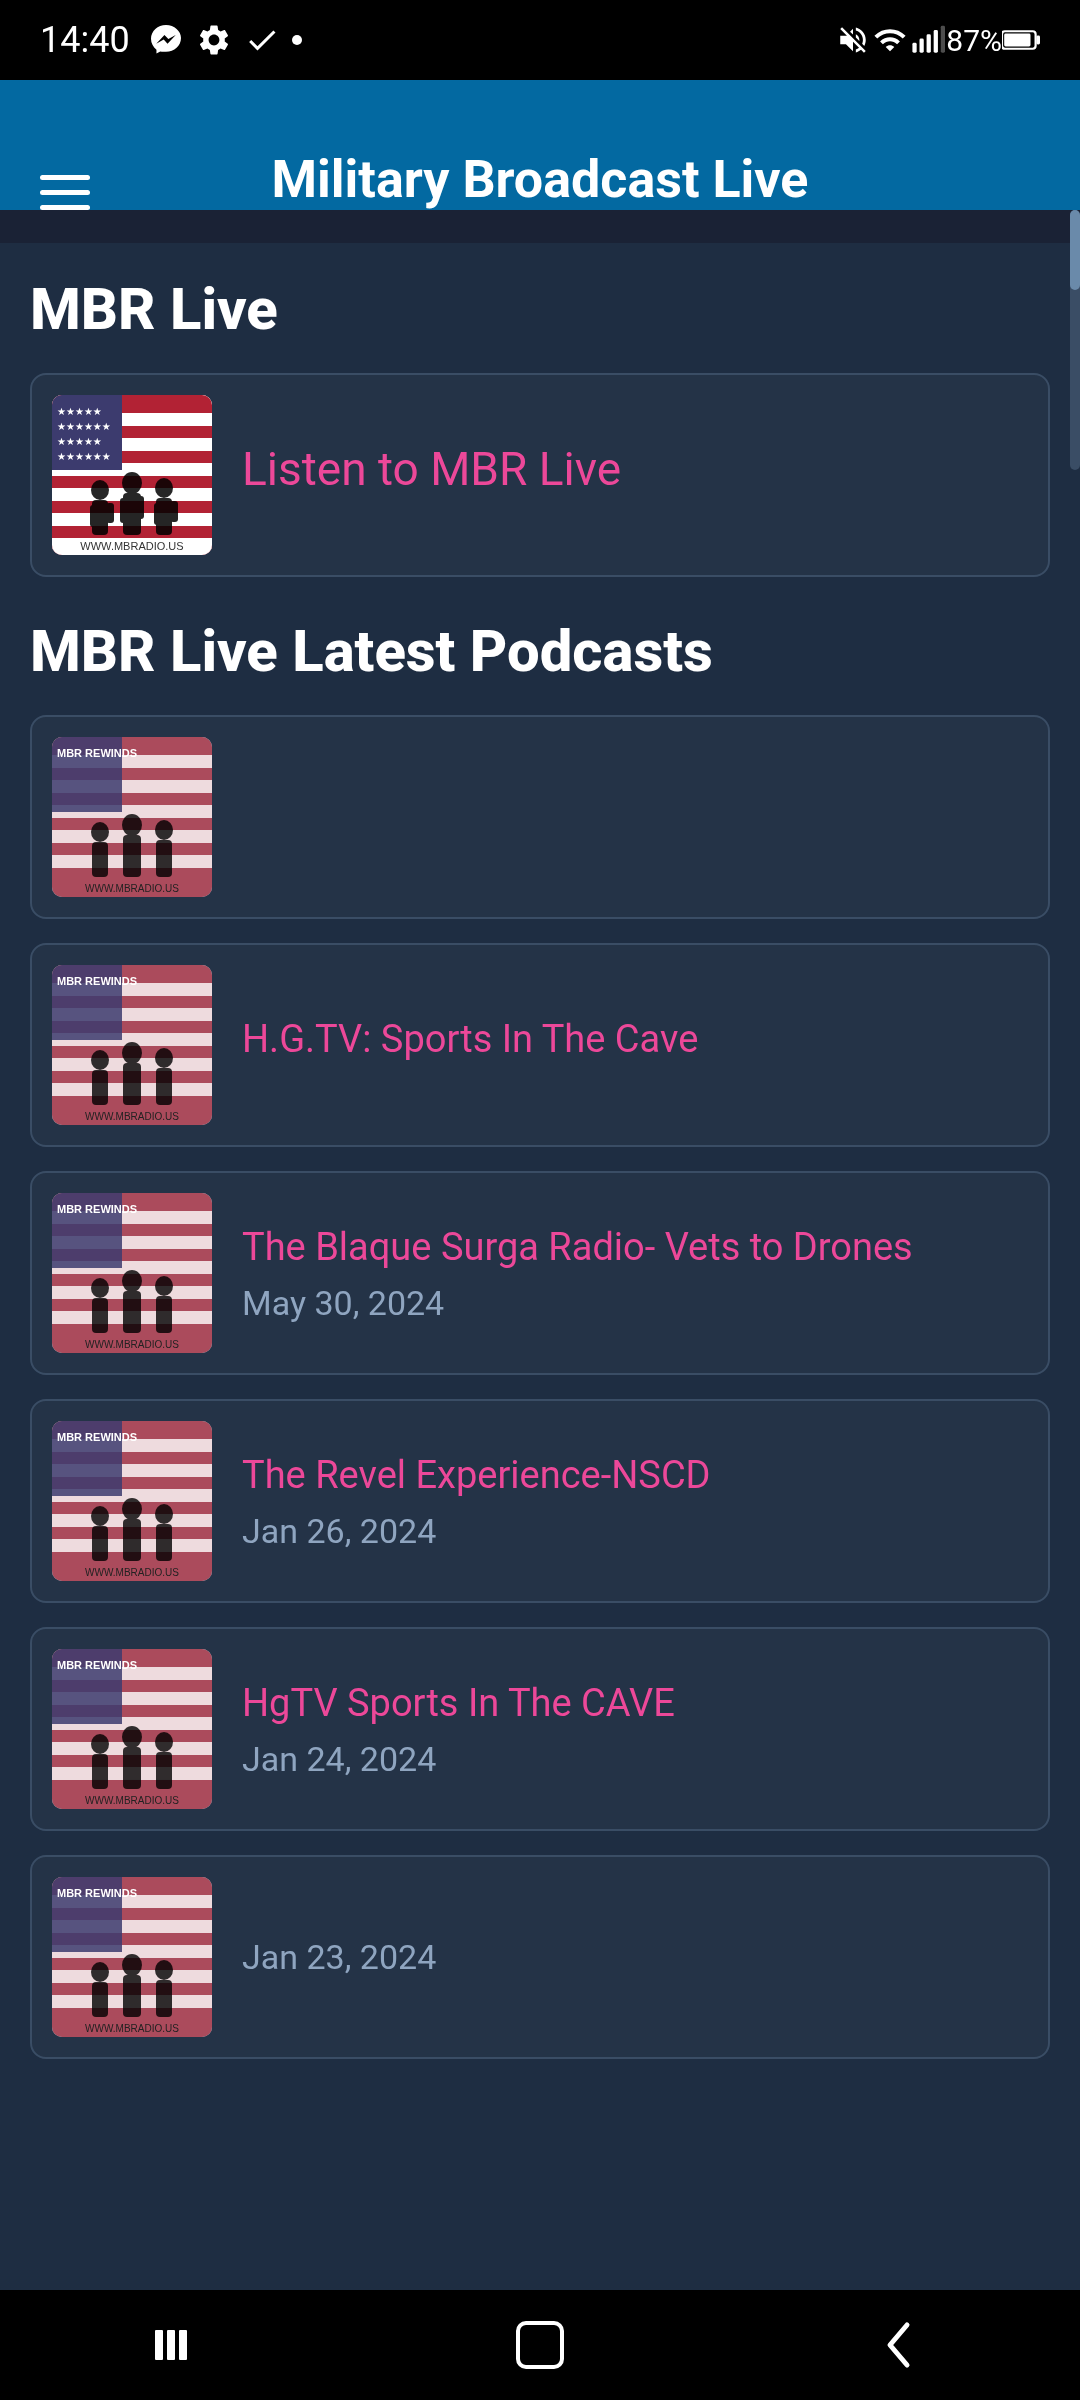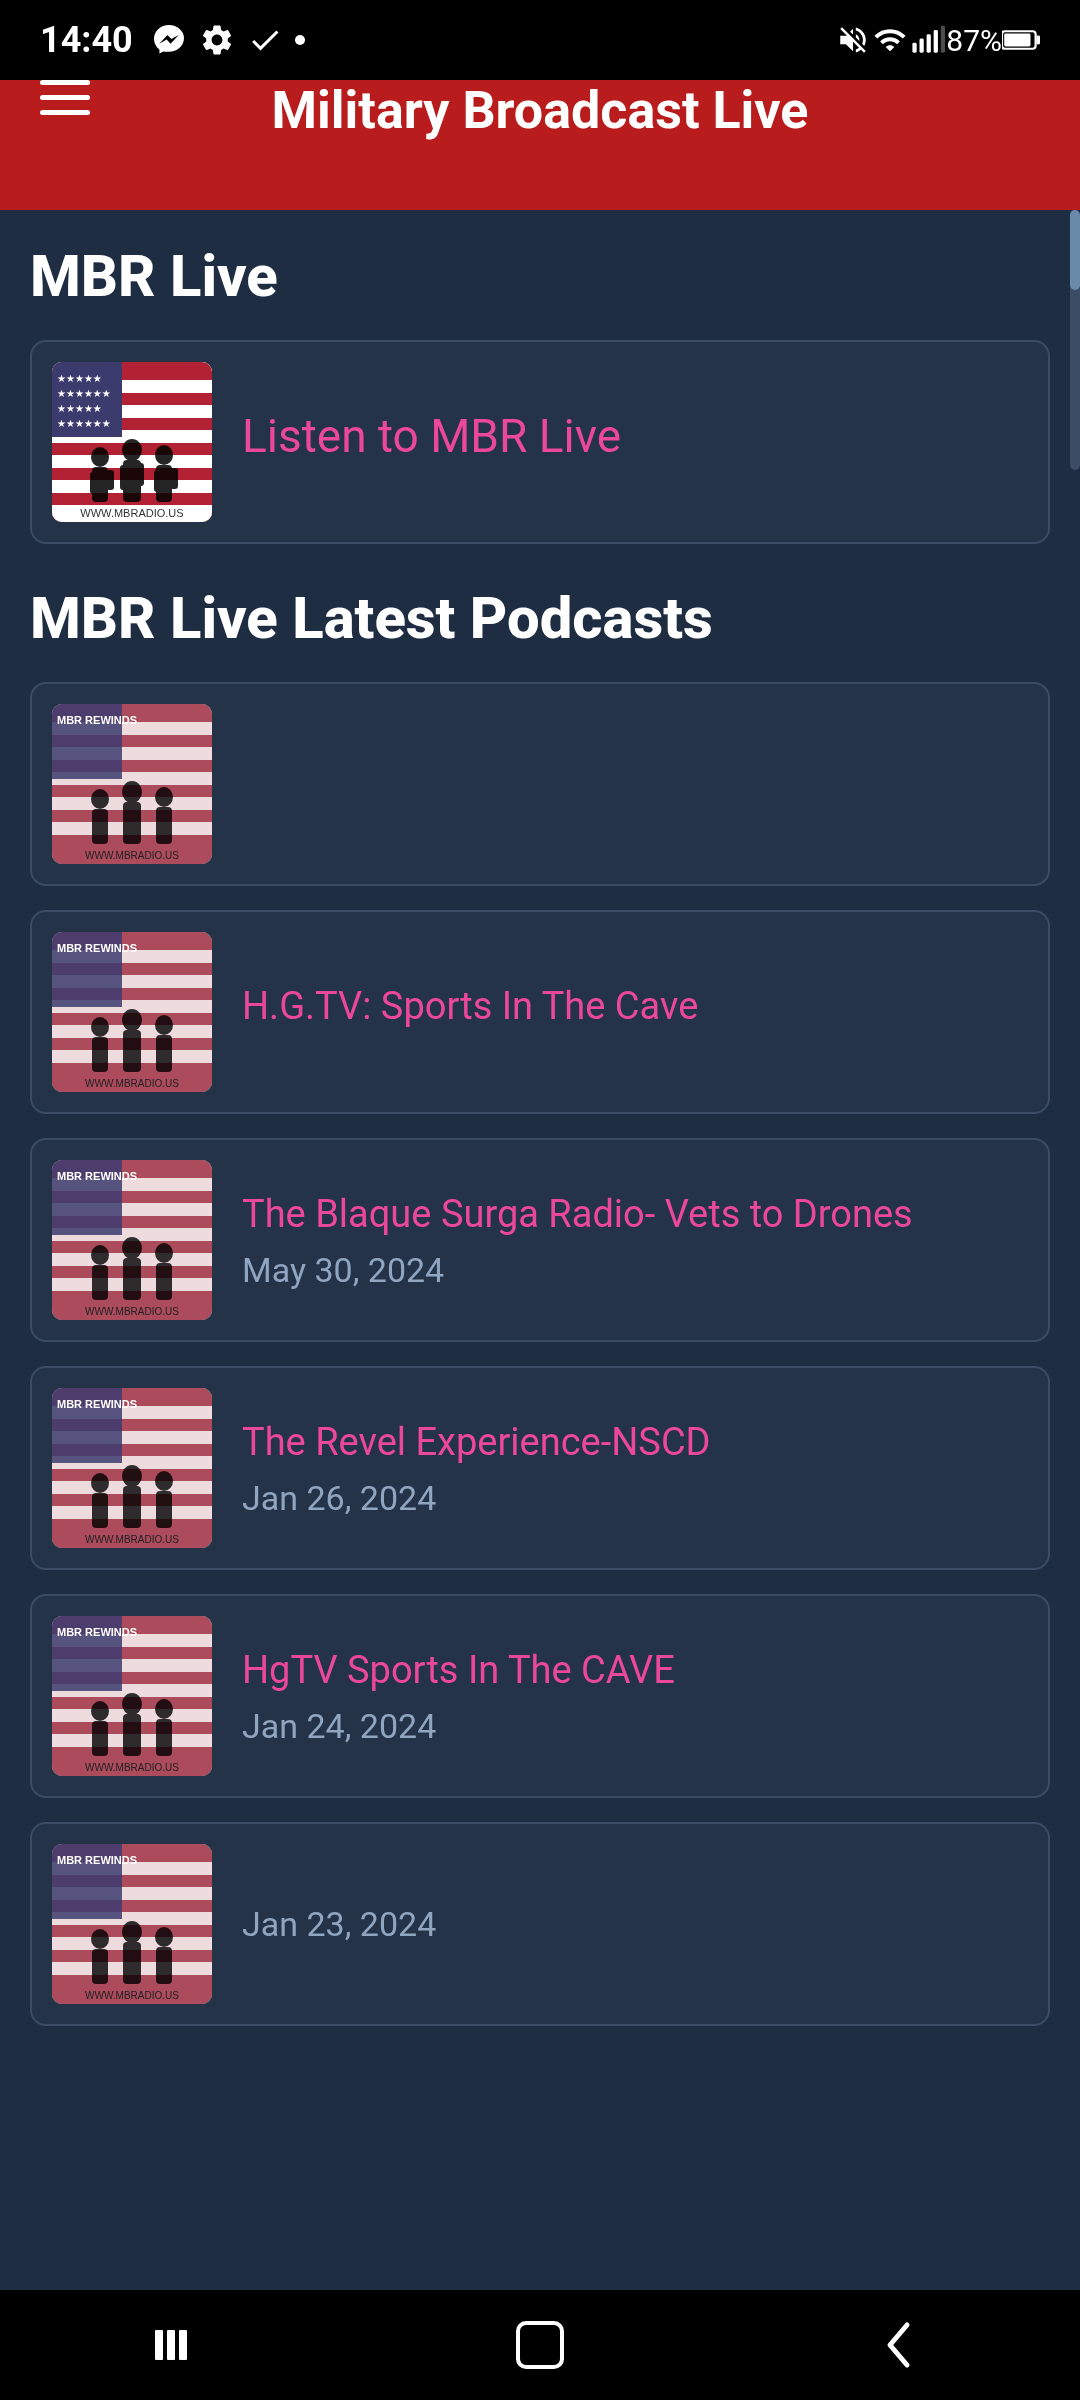--- a/index.html
+++ b/index.html
@@ -30,21 +30,21 @@
     }
 
     .status-left {
       display: flex;
       align-items: center;
       gap: 18px;
     }
 
     .status-time {
       font-size: 36px;
-      font-weight: 700;
+      font-weight: 400;
       color: #ffffff;
     }
 
     .status-icons {
       display: flex;
       align-items: center;
       gap: 12px;
     }
 
     .status-dot {
@@ -60,24 +60,24 @@
       gap: 0;
     }
 
     .battery-text {
       font-size: 30px;
       color: #ffffff;
     }
 
     
     .app-bar {
-      background-color: #b91c1c;
+      background-color: #0369a1;
       height: 130px;
       display: flex;
-      align-items: flex-start;
+      align-items: flex-end;
       padding: 0 40px;
       position: relative;
     }
 
     .hamburger-icon {
       display: flex;
       flex-direction: column;
       gap: 10px;
       cursor: pointer;
     }
@@ -99,20 +99,21 @@
       color: #ffffff;
       white-space: nowrap;
     }
 
     
     .main-content {
       background-color: #1e2d42;
       padding: 32px 30px;
       height: calc(2400px - 80px - 130px - 110px);
       overflow: hidden;
+      margin-top: 33px;
     }
 
     
     .section-title {
       font-size: 58px;
       font-weight: 800;
       color: #ffffff;
       margin-bottom: 30px;
     }
 

